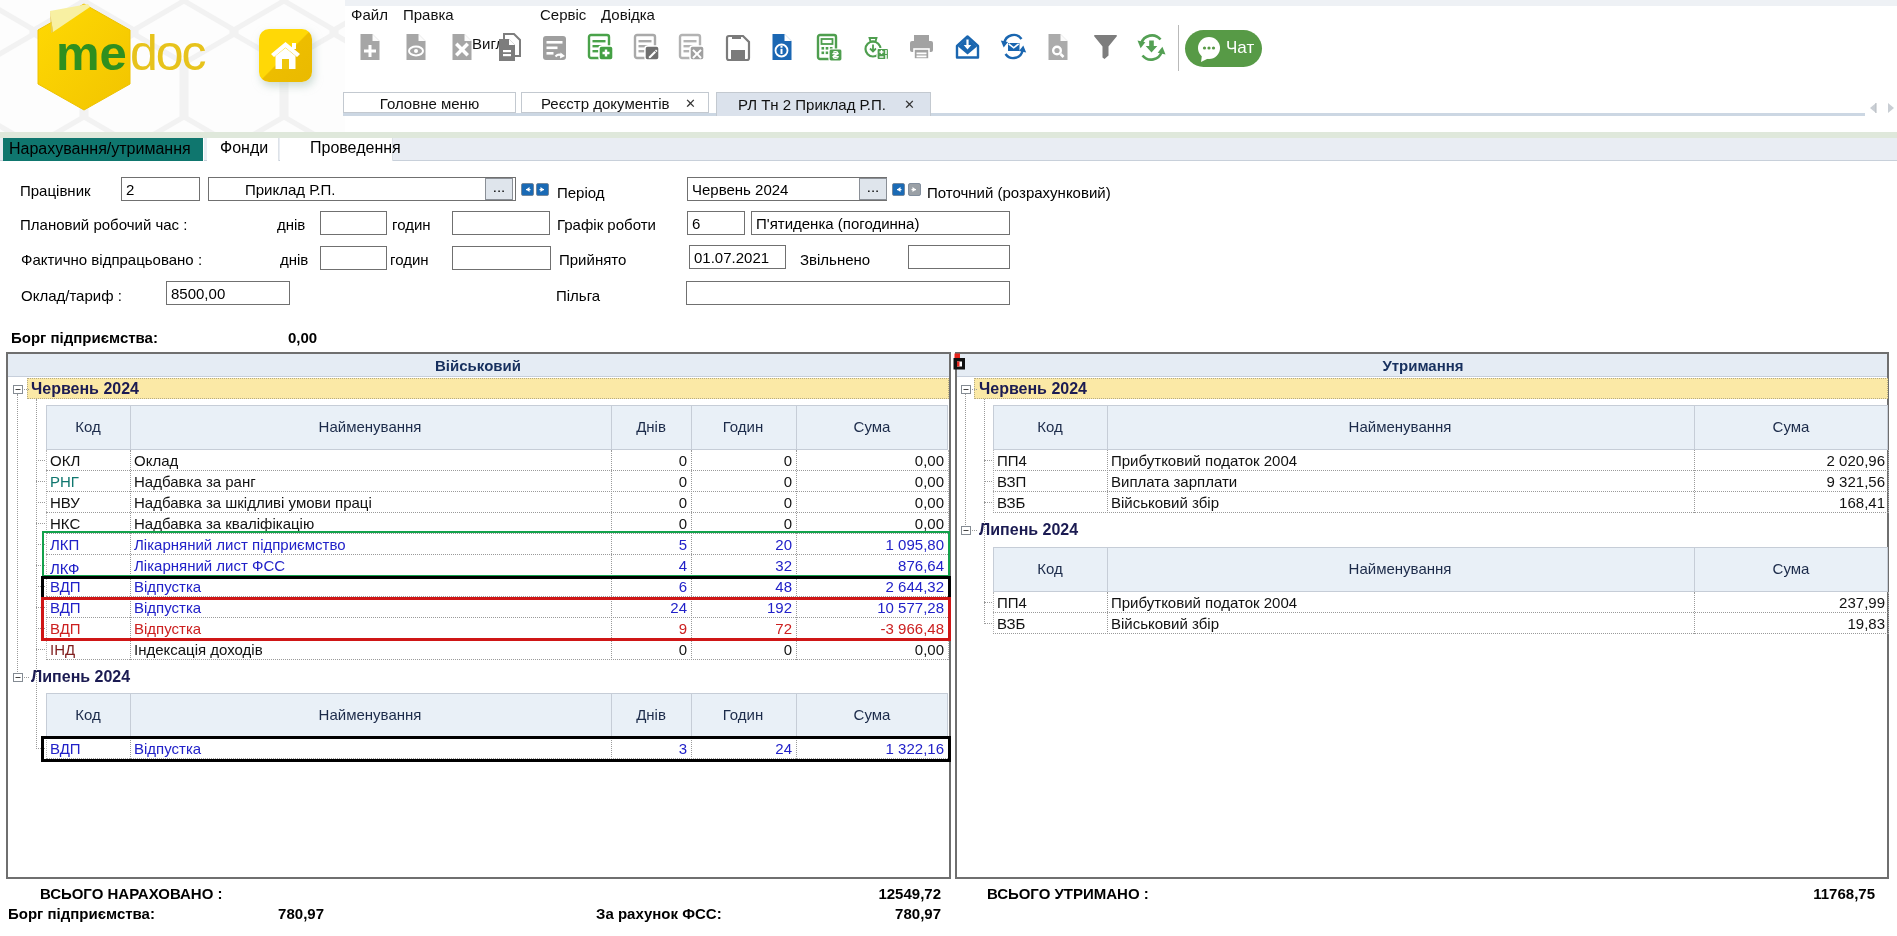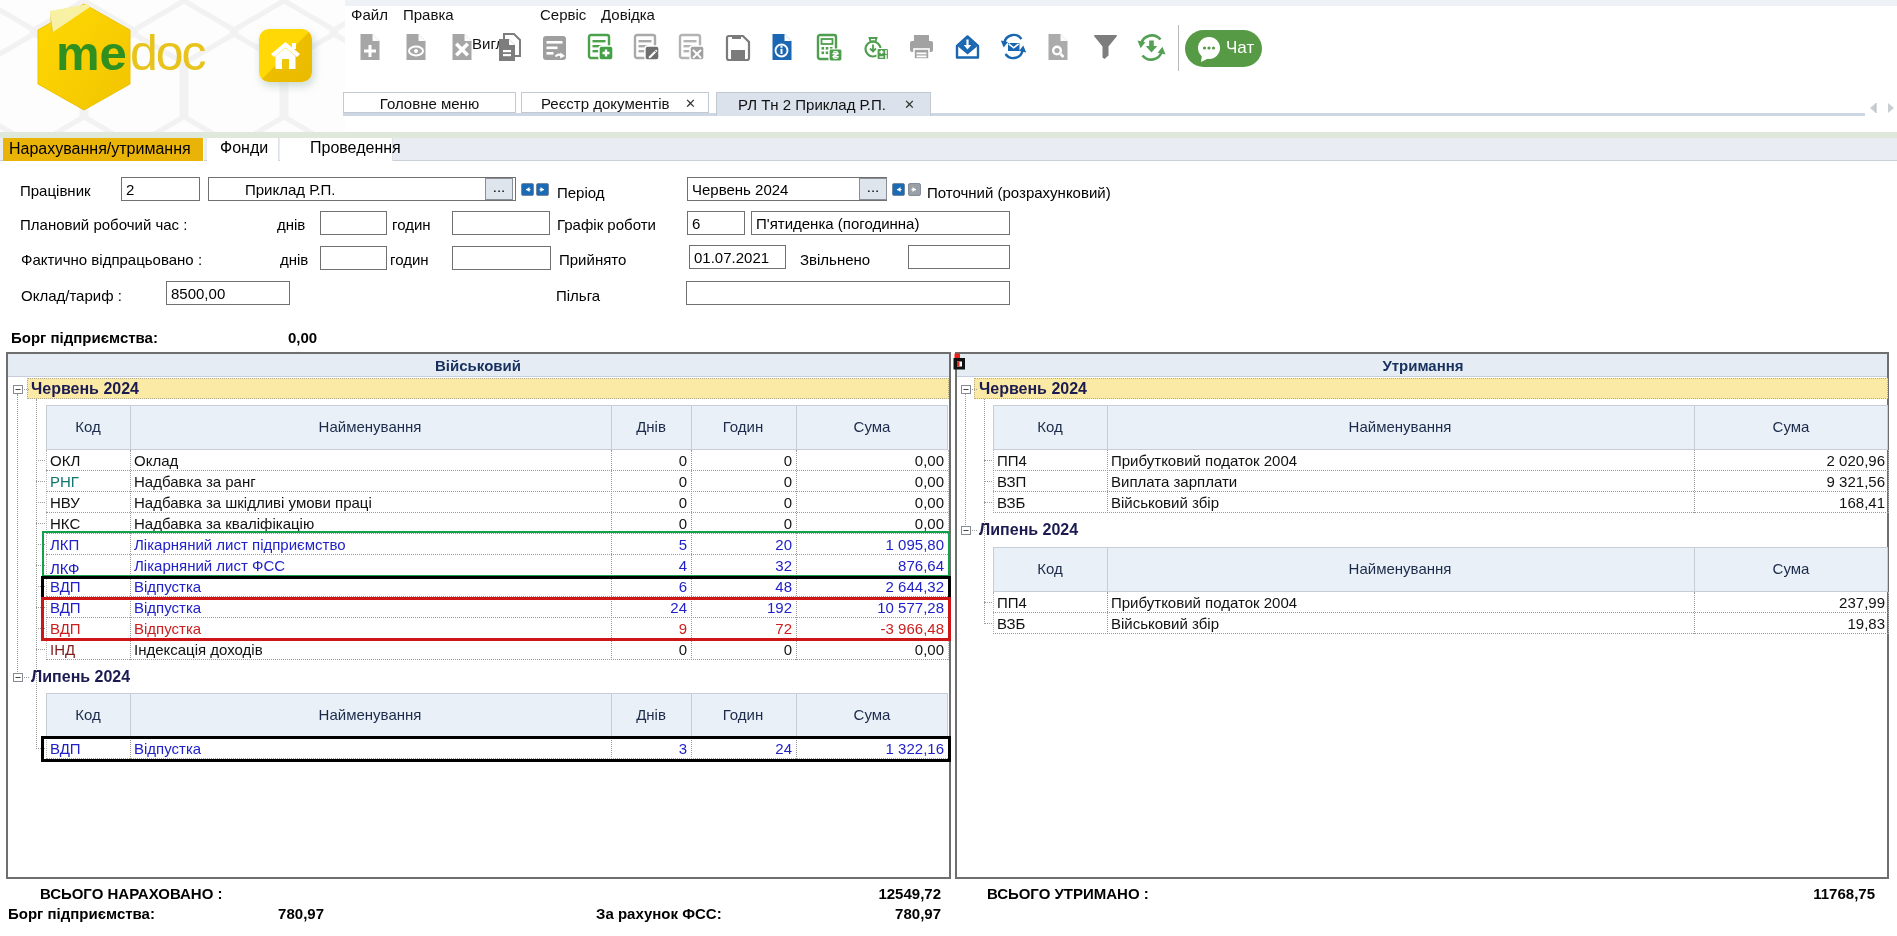--- a/index.html
+++ b/index.html
@@ -203,21 +203,21 @@
     <span style="position:absolute;left:21px;top:3px;">РЛ Тн 2 Приклад Р.П.</span>
     <span style="position:absolute;left:187px;top:4px;font-size:13px;color:#333;">✕</span>
   </div>
 <svg class="a" style="left:1868px;top:102px;" width="28" height="12" viewBox="0 0 28 12">
 <path d="M8 1 L8 11 L2 6 Z" fill="#c9ced4"></path>
     <path d="M8 1 L8 11" stroke="#b5bac0" stroke-width="1"></path>
 <path d="M20 1 L20 11 L26 6 Z" fill="#c9ced4"></path>
   </svg>
 <div class="a" style="left:0;top:132px;width:1897px;height:6px;background:#dfe8db;"></div>
 <div class="a" style="left:0;top:138px;width:1897px;height:23px;background:#e9edf3;border-bottom:1px solid #c8d0da;"></div>
-<div class="a" style="left:3px;top:138px;width:201px;height:23px;background:#eab308;border-right:1px solid #fff;font-size:16px;color:#000;">
+<div class="a" style="left:3px;top:138px;width:201px;height:23px;background:#0f766e;border-right:1px solid #fff;font-size:16px;color:#000;">
     <span style="position:absolute;left:6px;top:2px;">Нарахування/утримання</span>
   </div>
 <div class="a" style="left:207px;top:138px;width:72px;height:23px;background:#fff;border-right:1px solid #dde2e8;font-size:16px;color:#000;">
     <span style="position:absolute;left:13px;top:1px;">Фонди</span>
   </div>
 <div class="a" style="left:280px;top:138px;width:113px;height:23px;background:#fff;border-right:1px solid #dde2e8;font-size:16px;color:#000;">
     <span style="position:absolute;left:30px;top:1px;">Проведення</span>
   </div>
 <div class="lbl" style="left:20px;top:182px;font-size:15px;">Працівник</div>
 <div class="inp" style="left:121px;top:177px;width:79px;height:24px;font-size:15px;">

